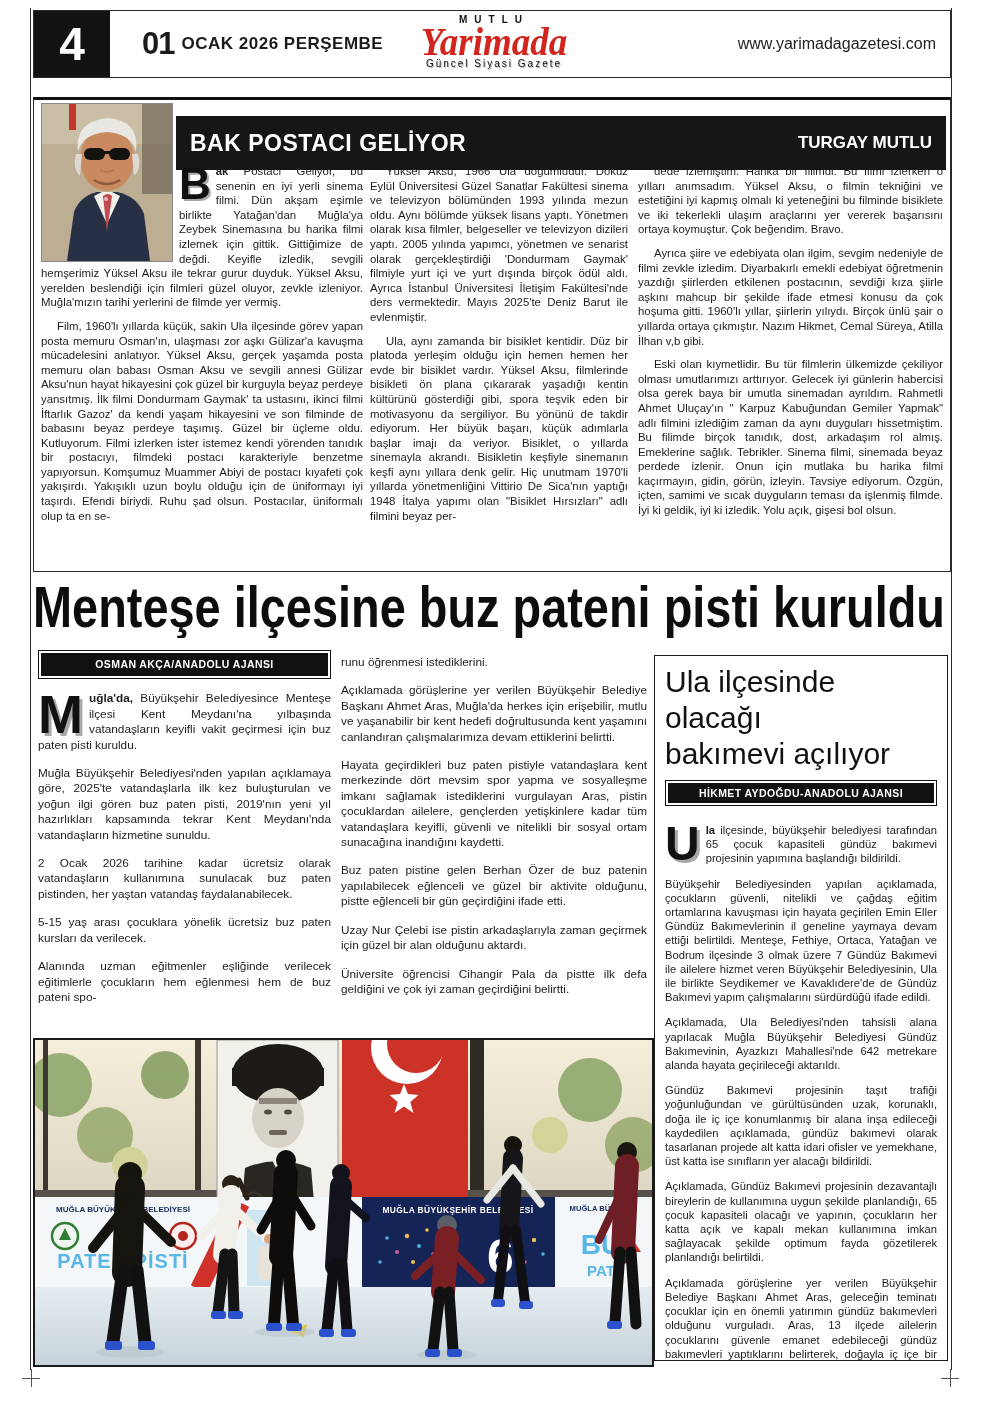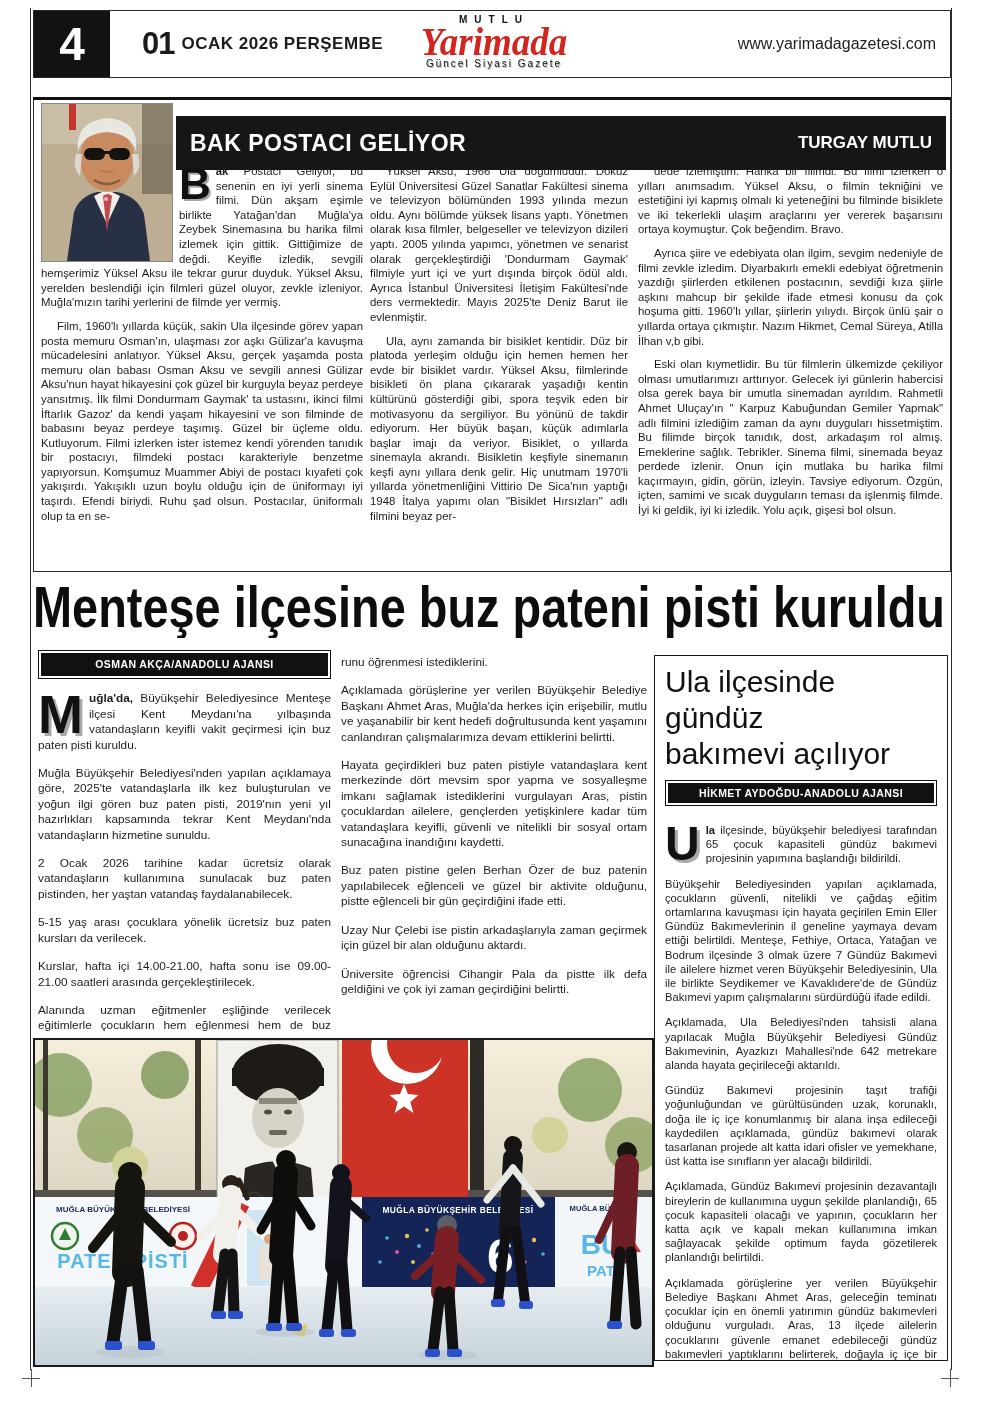--- a/index.html
+++ b/index.html
@@ -145,39 +145,38 @@
 
   <div class="s2col s2left">
     <div class="byline-box">
       <div class="byline-inner">OSMAN AKÇA/ANADOLU AJANSI</div>
     </div>
     <p><span class="dropcap-lg">M</span><b>uğla'da,</b><span> Büyükşehir Belediyesince Menteşe ilçesi Kent Meydanı'na yılbaşında vatandaşların keyifli vakit geçirmesi için buz paten pisti kuruldu.</span></p>
     <div>
         <p>Muğla Büyükşehir Belediyesi'nden yapılan açıklamaya göre, 2025'te vatandaşlarla ilk kez buluşturulan ve yoğun ilgi gören buz paten pisti, 2019'nın yeni yıl hazırlıkları kapsamında tekrar Kent Meydanı'nda vatandaşların hizmetine sunuldu.</p>
         <p>2 Ocak 2026 tarihine kadar ücretsiz olarak vatandaşların kullanımına sunulacak buz paten pistinden, her yaştan vatandaş faydalanabilecek.</p>
         <p>5-15 yaş arası çocuklara yönelik ücretsiz buz paten kursları da verilecek.</p>
-        <p>Kurslar, hafta içi 14.00-21.00, hafta sonu ise 09.00-21.00 saatleri arasında gerçekleştirilecek.</p>
         <p>Alanında uzman eğitmenler eşliğinde verilecek eğitimlerle çocukların hem eğlenmesi hem de buz pateni spo-</p>
       </div>
   </div>
 
   <div class="s2col s2mid">
     <div>
         <p>runu öğrenmesi istediklerini.</p>
         <p>Açıklamada görüşlerine yer verilen Büyükşehir Belediye Başkanı Ahmet Aras, Muğla'da herkes için erişebilir, mutlu ve yaşanabilir bir kent hedefi doğrultusunda kent yaşamını canlandıran çalışmalarımıza devam ettiklerini belirtti.</p>
         <p>Hayata geçirdikleri buz paten pistiyle vatandaşlara kent merkezinde dört mevsim spor yapma ve sosyalleşme imkanı sağlamak istediklerini vurgulayan Aras, pistin çocuklardan ailelere, gençlerden yetişkinlere kadar tüm vatandaşlara keyifli, güvenli ve nitelikli bir sosyal ortam sunacağına inandığını kaydetti.</p>
         <p>Buz paten pistine gelen Berhan Özer de buz patenin yapılabilecek eğlenceli ve güzel bir aktivite olduğunu, pistte eğlenceli bir gün geçirdiğini ifade etti.</p>
         <p>Uzay Nur Çelebi ise pistin arkadaşlarıyla zaman geçirmek için güzel bir alan olduğunu aktardı.</p>
         <p>Üniversite öğrencisi Cihangir Pala da pistte ilk defa geldiğini ve çok iyi zaman geçirdiğini belirtti.</p>
       </div>
   </div>
 
   <div class="s3box">
     <div class="s3head">
-      <div>Ula ilçesinde gündüz</div>
+      <div>Ula ilçesinde olacağı</div>
       <div>bakımevi açılıyor</div>
     </div>
     <div class="byline-box">
       <div class="byline-inner">HİKMET AYDOĞDU-ANADOLU AJANSI</div>
     </div>
     <div class="s3body">
       <p><span class="dropcap-u">U</span><b>la</b><span> ilçesinde, büyükşehir belediyesi tarafından 65 çocuk kapasiteli gündüz bakımevi projesinin yapımına başlandığı bildirildi.</span></p>
       <div>
           <p>Büyükşehir Belediyesinden yapılan açıklamada, çocukların güvenli, nitelikli ve çağdaş eğitim ortamlarına kavuşması için hayata geçirilen Emin Eller Gündüz Bakımevlerinin il geneline yaymaya devam ettiği belirtildi. Menteşe, Fethiye, Ortaca, Yatağan ve Bodrum ilçesinde 3 olmak üzere 7 Gündüz Bakımevi ile ailelere hizmet veren Büyükşehir Belediyesinin, Ula ile birlikte Seydikemer ve Kavaklıdere'de de Gündüz Bakımevi yapım çalışmalarını sürdürdüğü ifade edildi.</p>
           <p>Açıklamada, Ula Belediyesi'nden tahsisli alana yapılacak Muğla Büyükşehir Belediyesi Gündüz Bakımevinin, Ayazkızı Mahallesi'nde 642 metrekare alanda hayata geçirileceği aktarıldı.</p>

